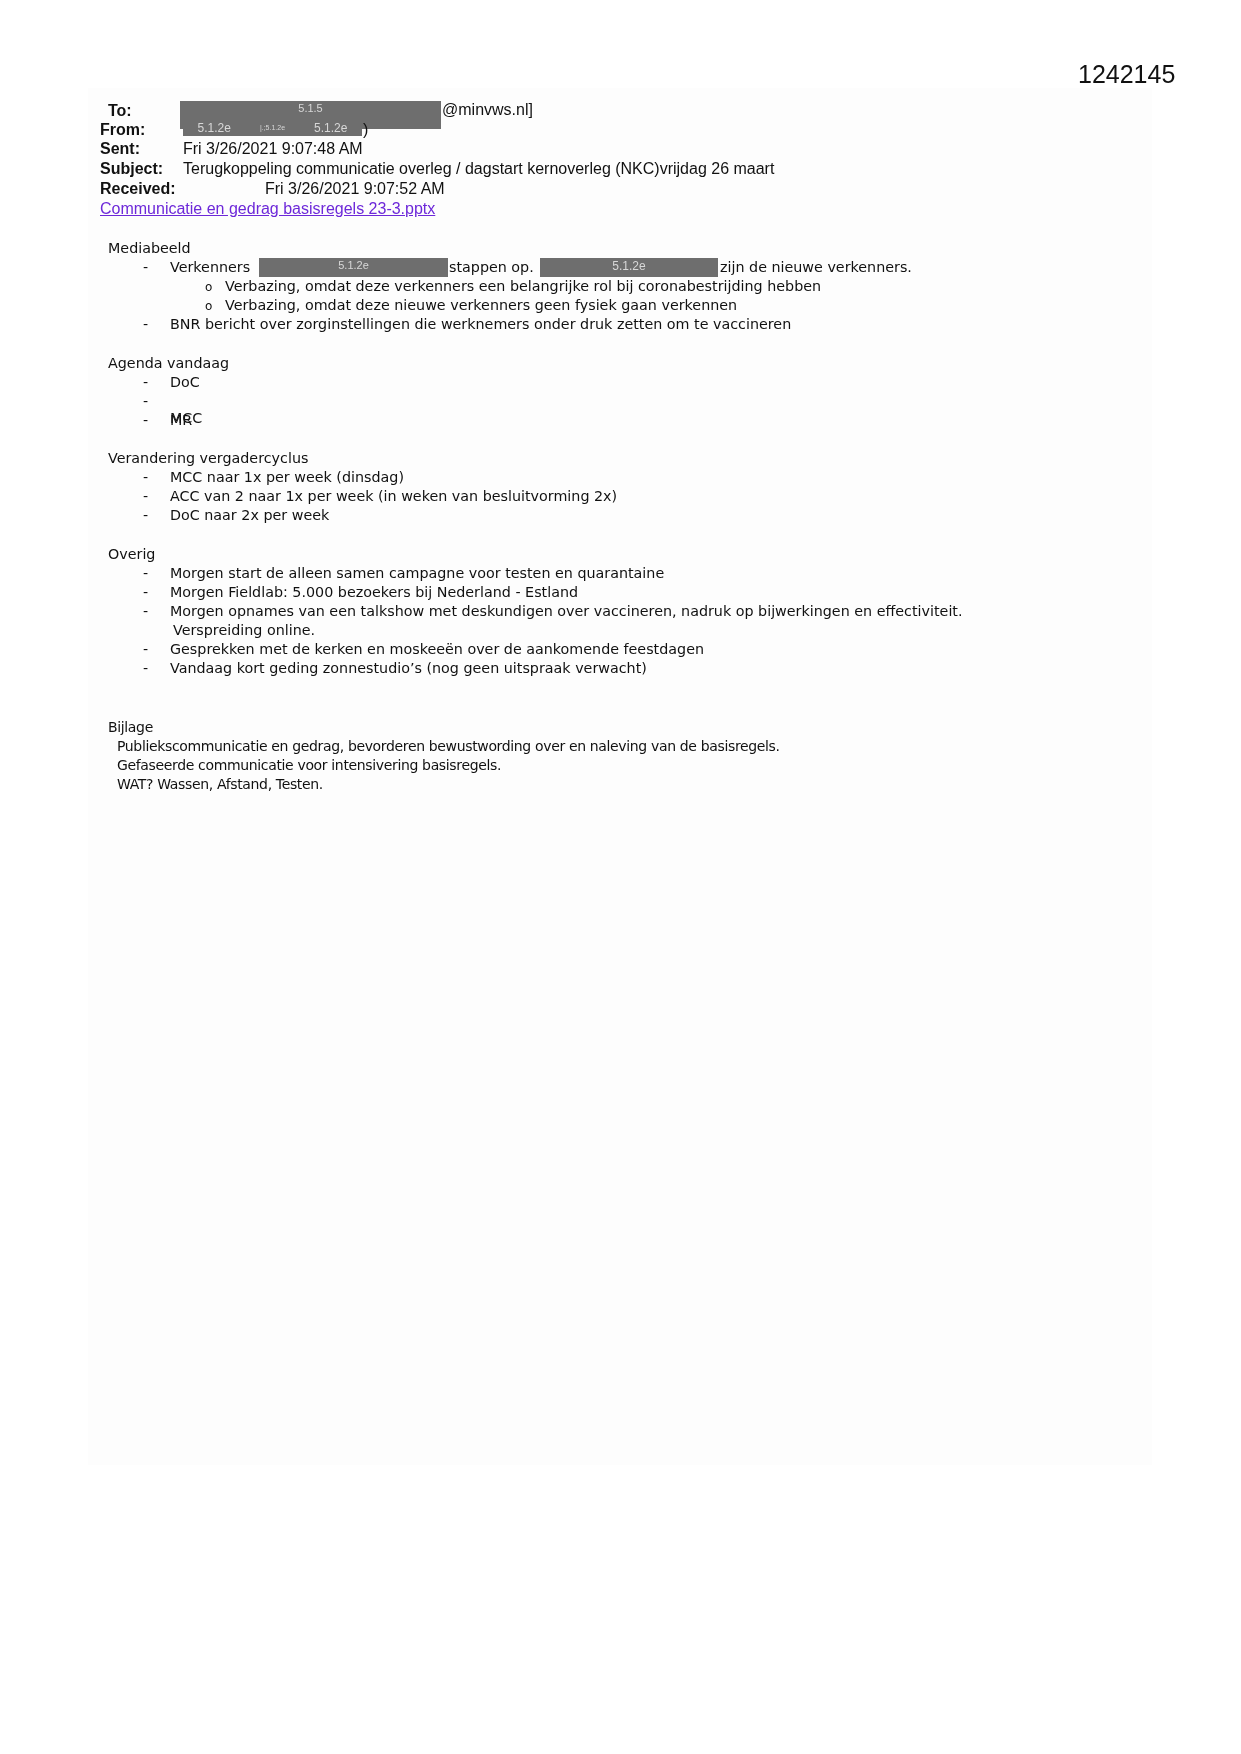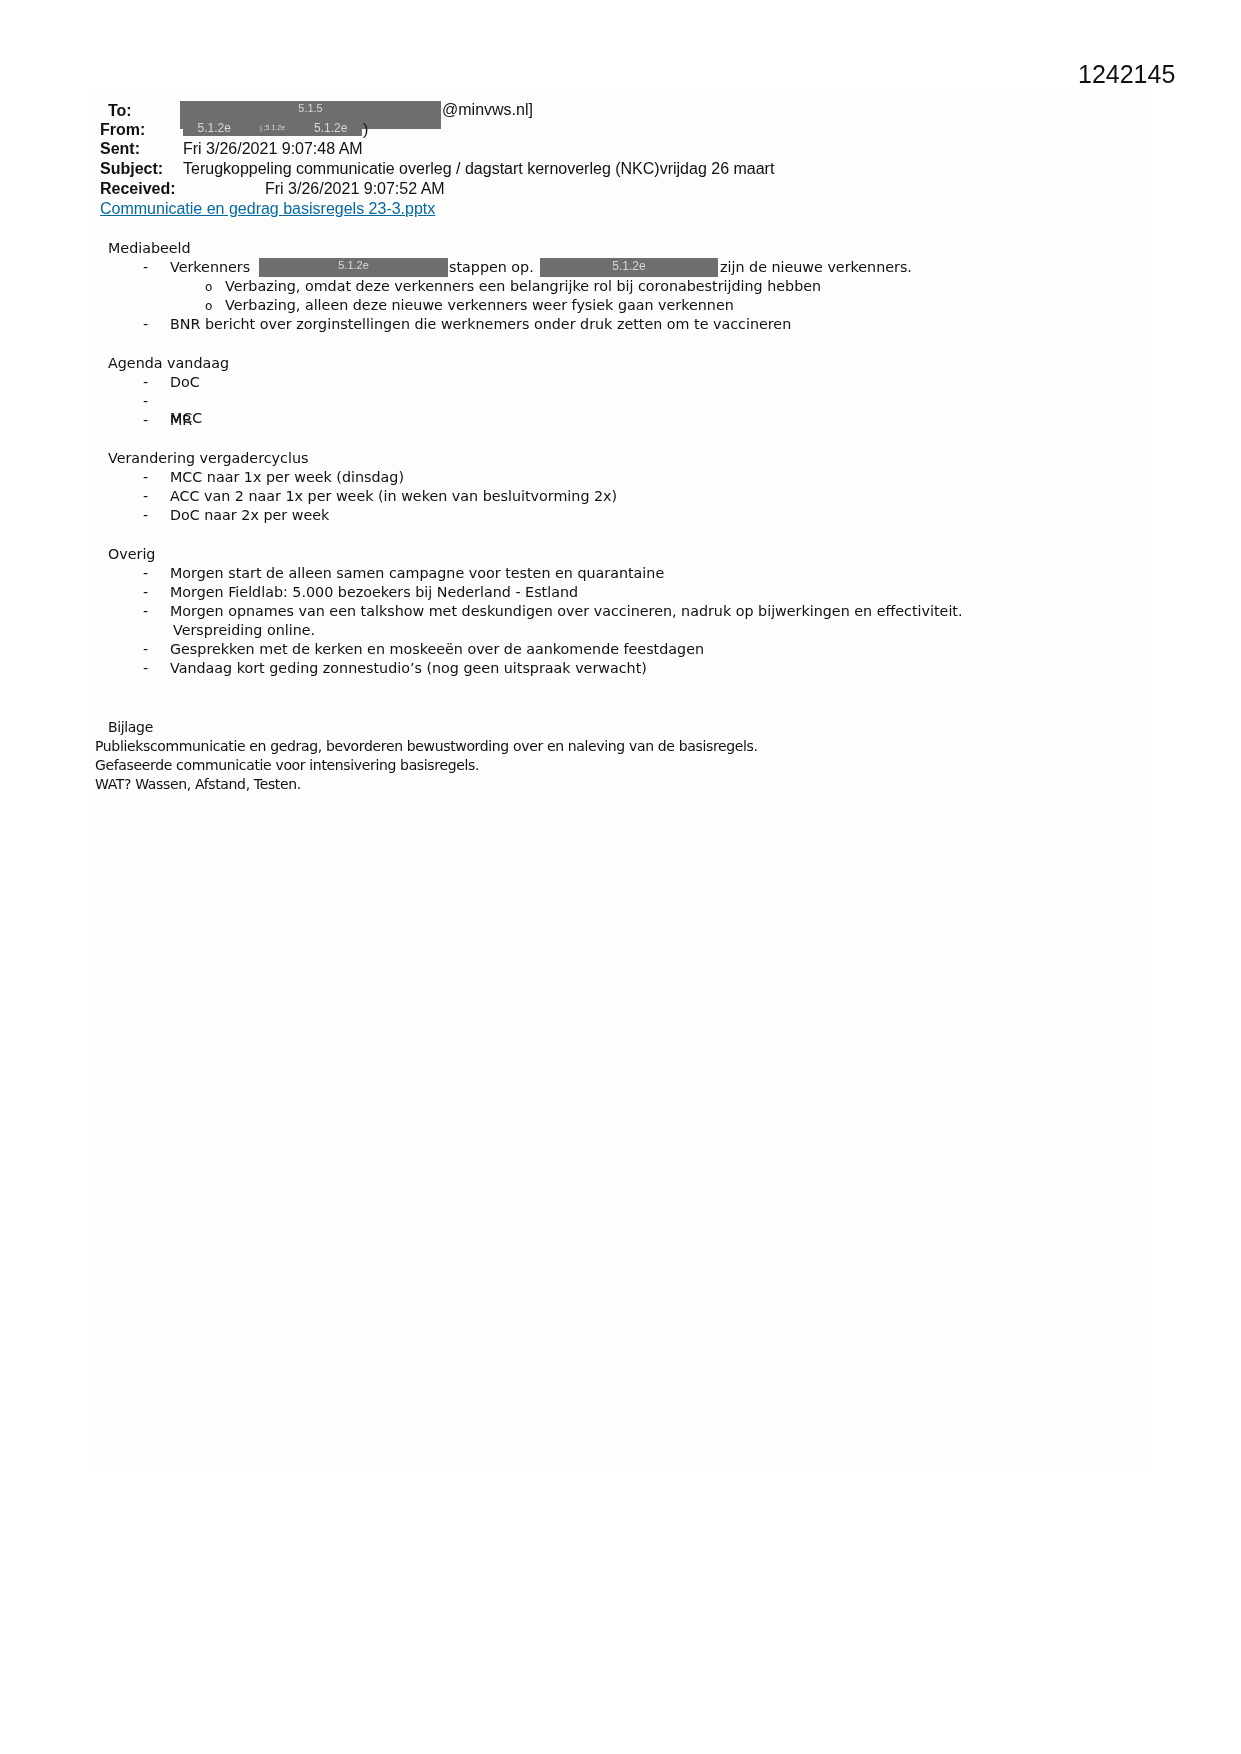--- a/index.html
+++ b/index.html
@@ -22,32 +22,32 @@
     }
     .hdr .lbl { font-weight: bold; display: inline-block; }
     .hdr .val { position: absolute; left: 83px; top: 0; white-space: nowrap; }
     .redact {
       position: absolute; background: #6e6e6e; color: #d8d8d8;
       font-family: "Liberation Sans", sans-serif; text-align: center;
     }
     .link {
       position: absolute; left: 100px; top: 199px;
       font-family: "Liberation Sans", sans-serif; font-size: 16px; line-height: 19px;
-      color: #0369a1; text-decoration: underline; cursor: pointer;
+      color: #6d28d9; text-decoration: underline; cursor: pointer;
     }
     .body-text {
       font-family: "DejaVu Sans", sans-serif; font-size: 14.3px; line-height: 19px;
       white-space: nowrap;
     }
     .h { position: absolute; left: 108px; font-weight: normal; }
     .dash { position: absolute; left: 143px; }
     .item { position: absolute; left: 170px; }
     .subb { position: absolute; left: 205px; font-size: 12px; }
     .subt { position: absolute; left: 225px; }
-    .plain { position: absolute; left: 95px; }
+    .plain { position: absolute; left: 117px; }
     .bij {
       font-family: "DejaVu Sans", sans-serif; font-size: 14px; line-height: 19px;
       letter-spacing: -0.35px;
     }
   </style>
 </head>
 <body>
 
 <div class="doc-id">1242145</div>
 <div class="panel"></div>
@@ -90,21 +90,21 @@
     <span>Verkenners</span>
   </div>
   <div class="redact" style="left:259px; top:258px; width:189px; height:19px; font-size:11px; line-height:14px;">5.1.2e</div>
   <div class="item" style="left:449px; top:258px;">stappen op.</div>
   <div class="redact" style="left:540px; top:258px; width:178px; height:19px; font-size:12px; line-height:17px;">5.1.2e</div>
   <div class="item" style="left:720px; top:258px;">zijn de nieuwe verkenners.</div>
 
   <div class="subb" style="top:278px;">o</div>
   <div class="subt" style="top:277px;">Verbazing, omdat deze verkenners een belangrijke rol bij coronabestrijding hebben</div>
   <div class="subb" style="top:297px;">o</div>
-  <div class="subt" style="top:296px;">Verbazing, alleen deze nieuwe verkenners weer fysiek gaan verkennen</div>
+  <div class="subt" style="top:296px;">Verbazing, omdat deze nieuwe verkenners geen fysiek gaan verkennen</div>
 
   <div class="dash" style="top:315px;">-</div>
   <div class="item" style="top:315px;">BNR bericht over zorginstellingen die werknemers onder druk zetten om te vaccineren</div>
 
   <div class="h" style="top:354px;">Agenda vandaag</div>
   <div class="dash" style="top:373px;">-</div>
   <div class="item" style="top:373px;text-align:center;">DoC</div>
   <div class="dash" style="top:392px;">-</div>
   <div class="item" style="top:409px;">MCC</div>
   <div class="dash" style="top:411px;">-</div>

